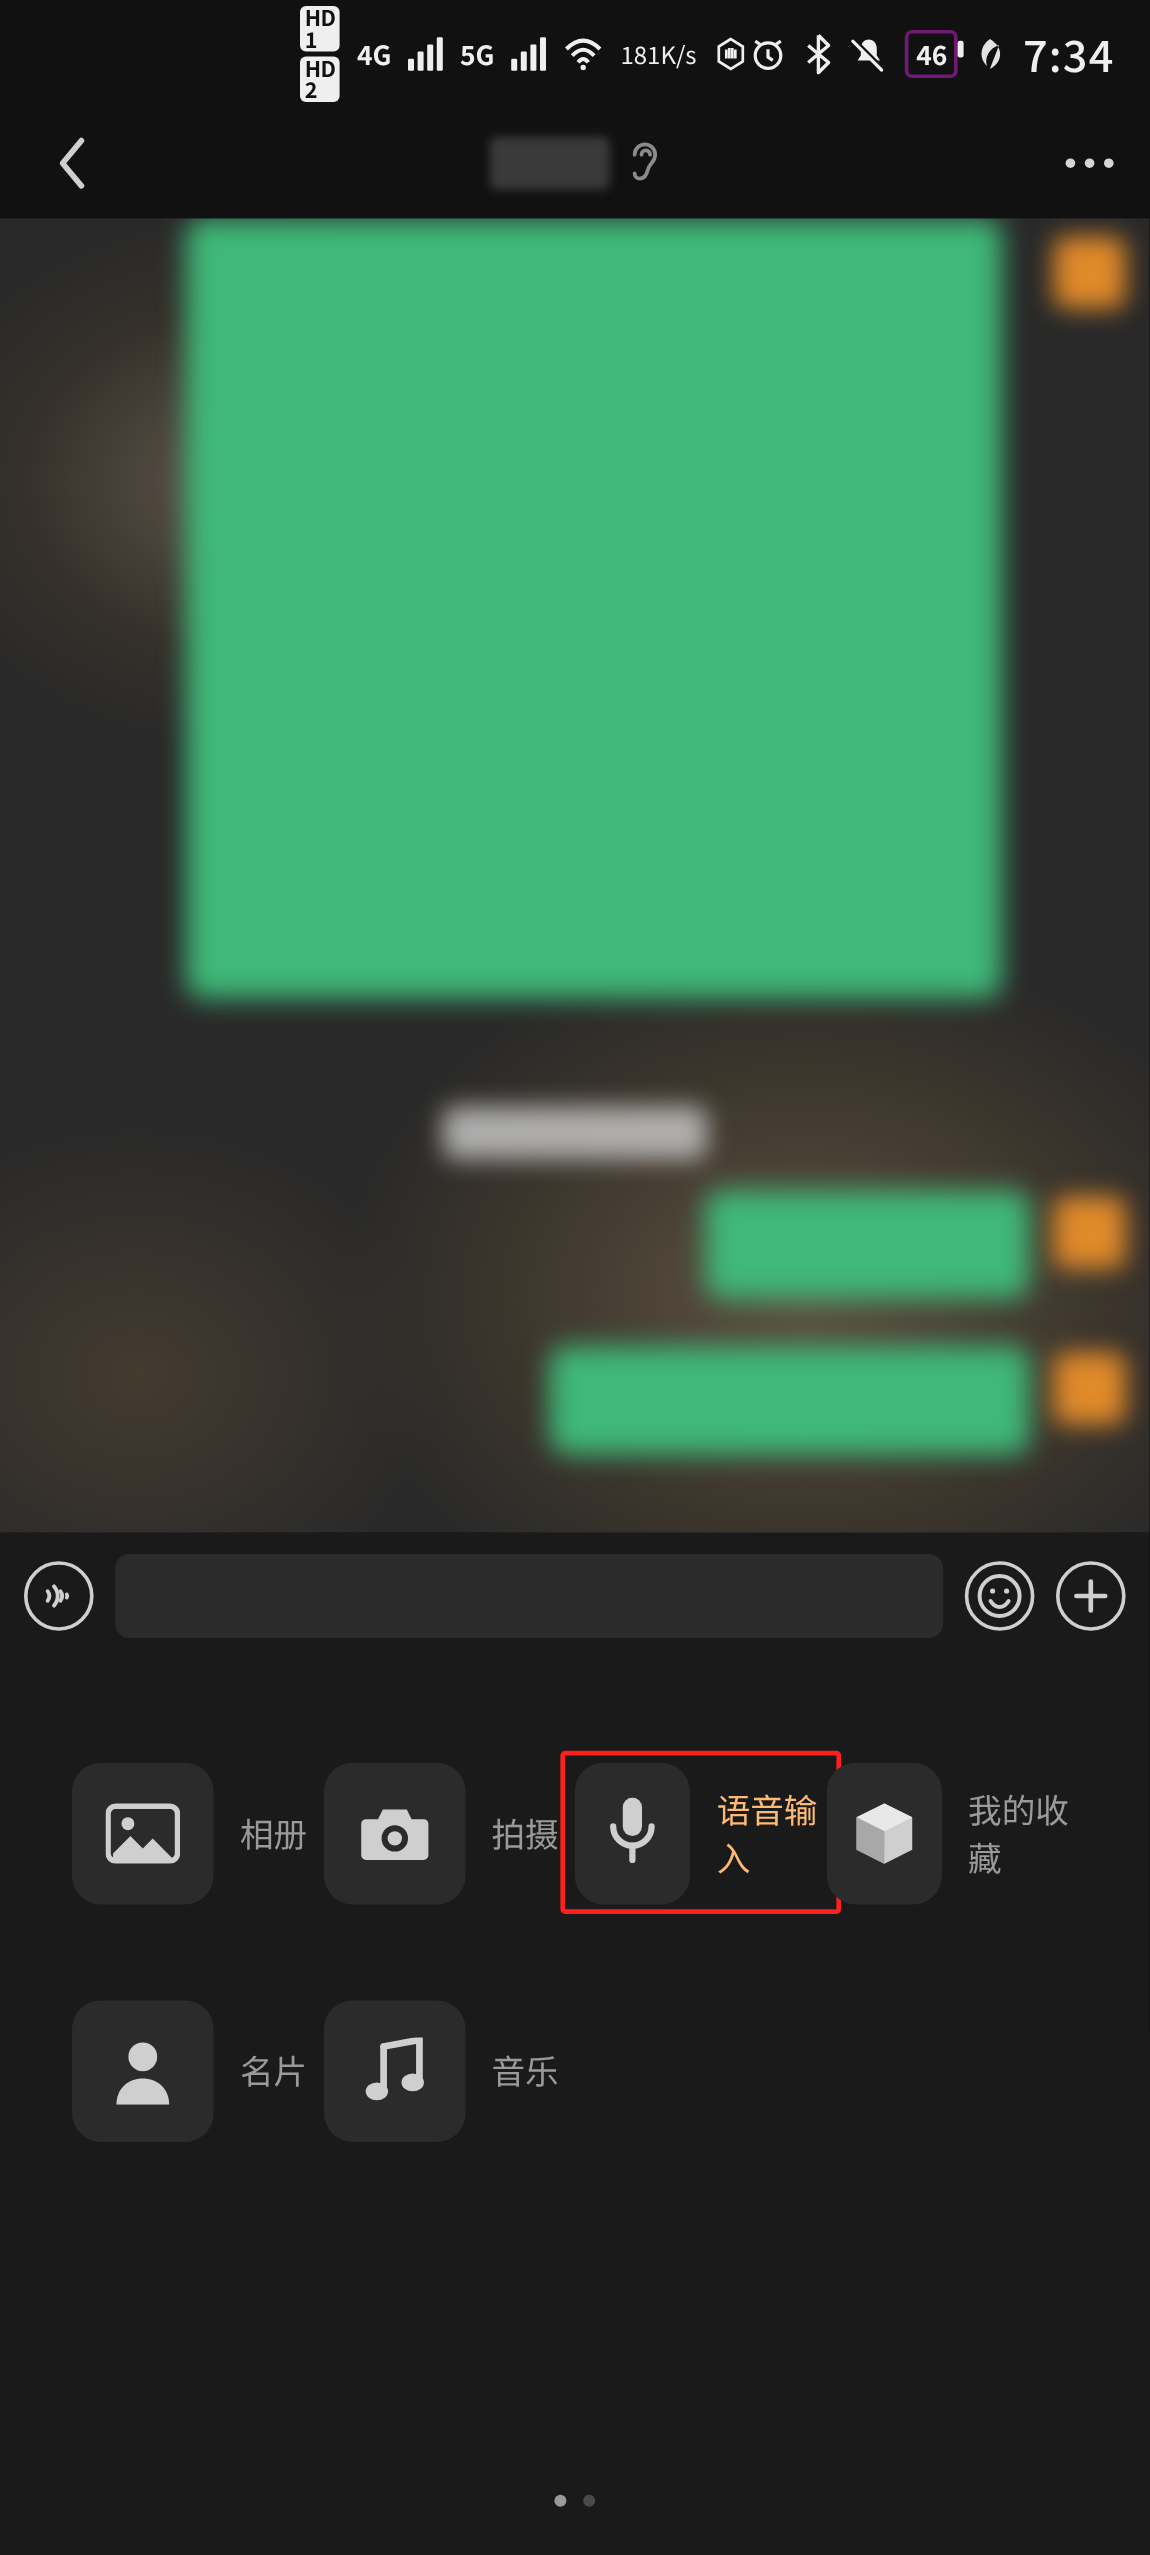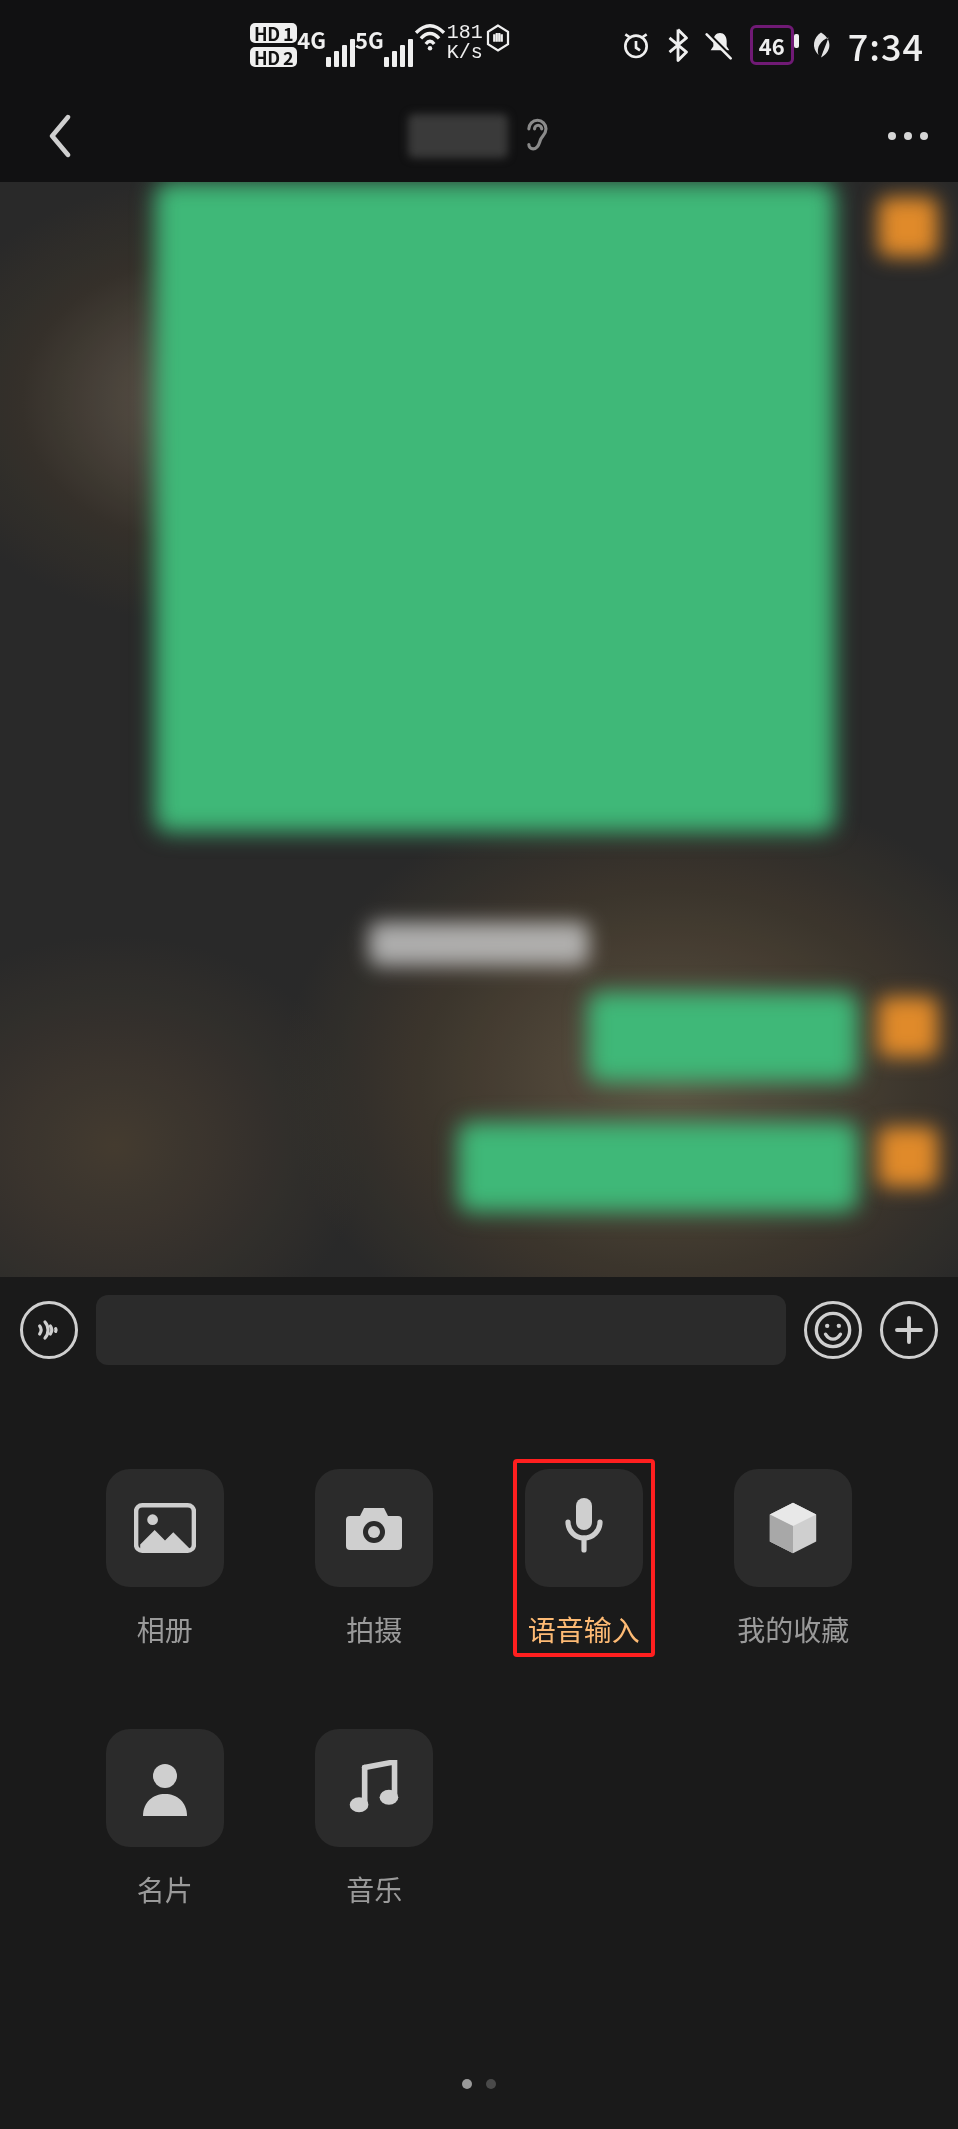--- a/index.html
+++ b/index.html
@@ -15,33 +15,33 @@
   
   .status-bar {
     height: 90px;
     display: flex;
     align-items: center;
     justify-content: space-between;
     padding: 0 34px 0 250px;
     font-size: 26px;
     color: #efefef;
   }
-  .status-left { display: flex; }
+  .status-left { display: flex; align-items: center; gap: 14px; }
   .hd-stack { display: flex; flex-direction: column; gap: 4px; }
   .hd-badge {
     font-size: 18px; font-weight: 700; line-height: 1;
     background: #efefef; color: #111; border-radius: 5px; padding: 1px 4px;
     display: flex; align-items: center; letter-spacing: -0.5px;
   }
   .net-label { font-size: 22px; font-weight: 600; }
   .bars { display: inline-flex; align-items: flex-end; gap: 3px; }
   .bars span { width: 5px; background: #efefef; border-radius: 1px; }
   .bars span:nth-child(1){height:10px} .bars span:nth-child(2){height:16px}
   .bars span:nth-child(3){height:22px} .bars span:nth-child(4){height:28px}
-  .speed-stack { display:flex; flex-direction:column; line-height:1; font-size:20px; align-items:center;font-family:Liberation Mono, monospace; }
+  .speed-stack { display:flex; flex-direction:row; line-height:1; font-size:20px; align-items:center; }
   .status-right { display:flex; align-items:center; gap:14px; }
   .batt { border:3px solid #701a75; border-radius:6px; padding:1px 6px; font-size:22px; font-weight:700; position:relative; }
   .batt::after { content:""; position:absolute; right:-8px; top:6px; width:5px; height:14px; background:#efefef; border-radius:2px; }
   .clock { font-size:36px; font-weight:500; letter-spacing:1px; }
 
   
   .chat-header {
     height: 92px;
     display: flex;
     align-items: center;
@@ -105,21 +105,21 @@
     height: 746px;
     background:#1a1a1a;
     padding: 86px 60px 0;
     display:flex; flex-direction:column;
   }
   .attach-grid {
     display:grid; grid-template-columns: repeat(4, 1fr);
     row-gap: 80px;
   }
   .attach-item {
-    display:flex; flex-direction:column; align-items:center; gap:22px;
+    display:flex; flex-direction:row; align-items:center; gap:22px;
   }
   .attach-tile {
     width:118px; height:118px; background:#2b2b2b; border-radius:24px;
     display:flex; align-items:center; justify-content:center;
     color:#cfcfcf;
   }
   .attach-label { font-size:28px; color:#9a9a9a; }
   .highlight-box {
     border: 4px solid #ff1f1f;
     border-radius: 4px;

